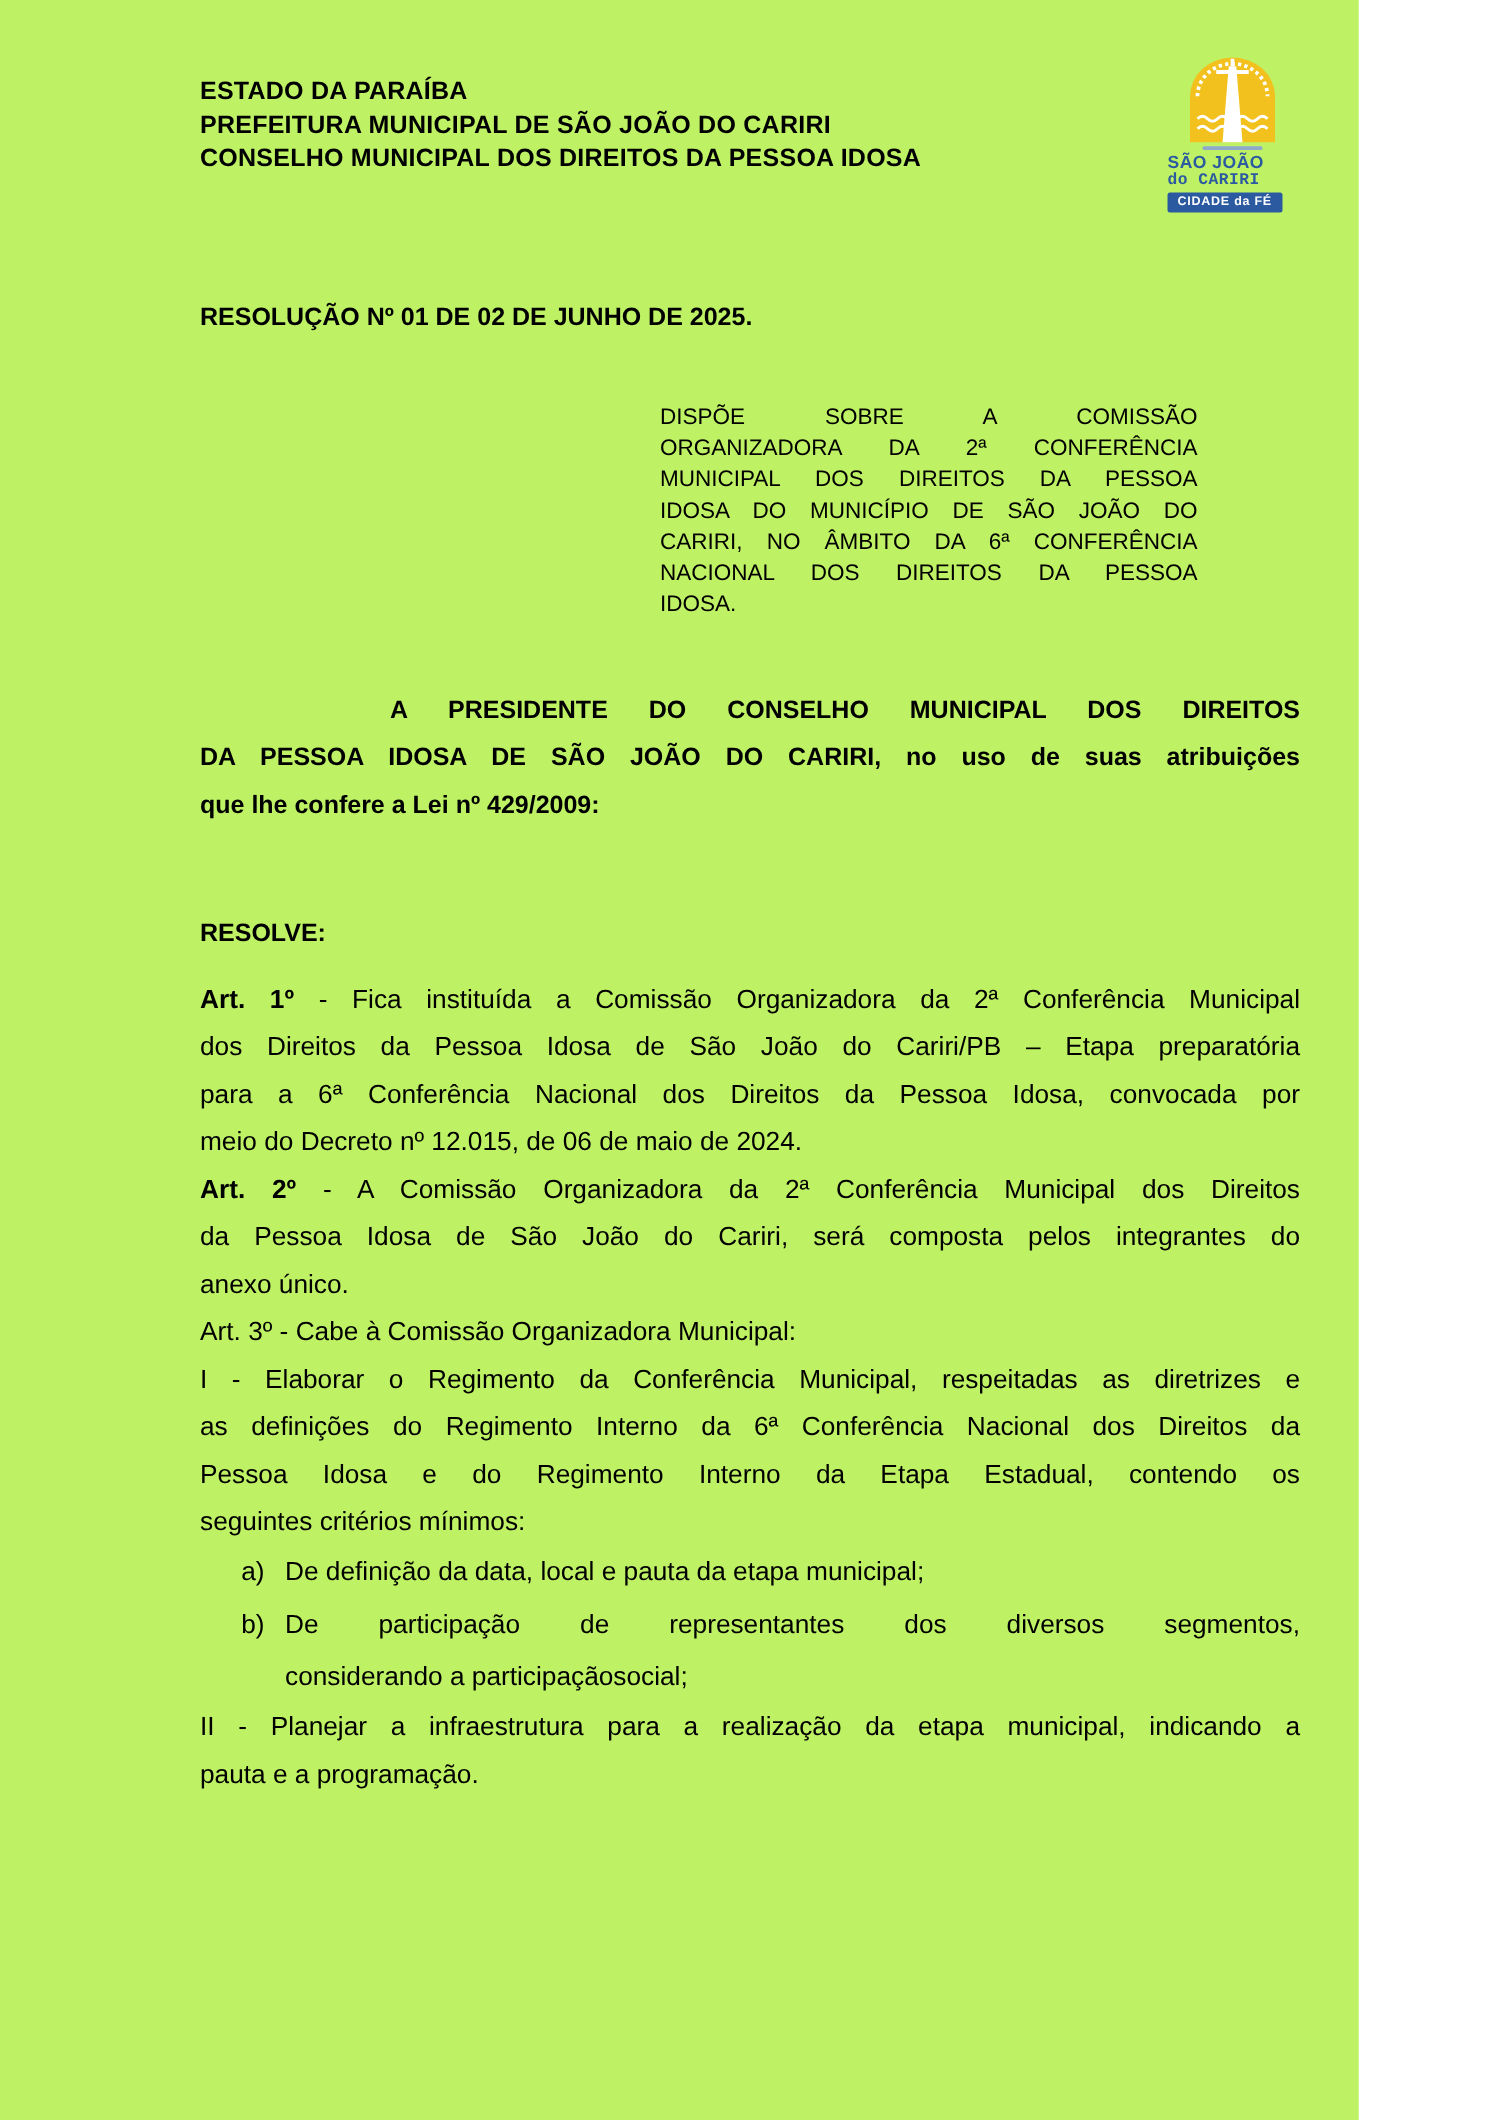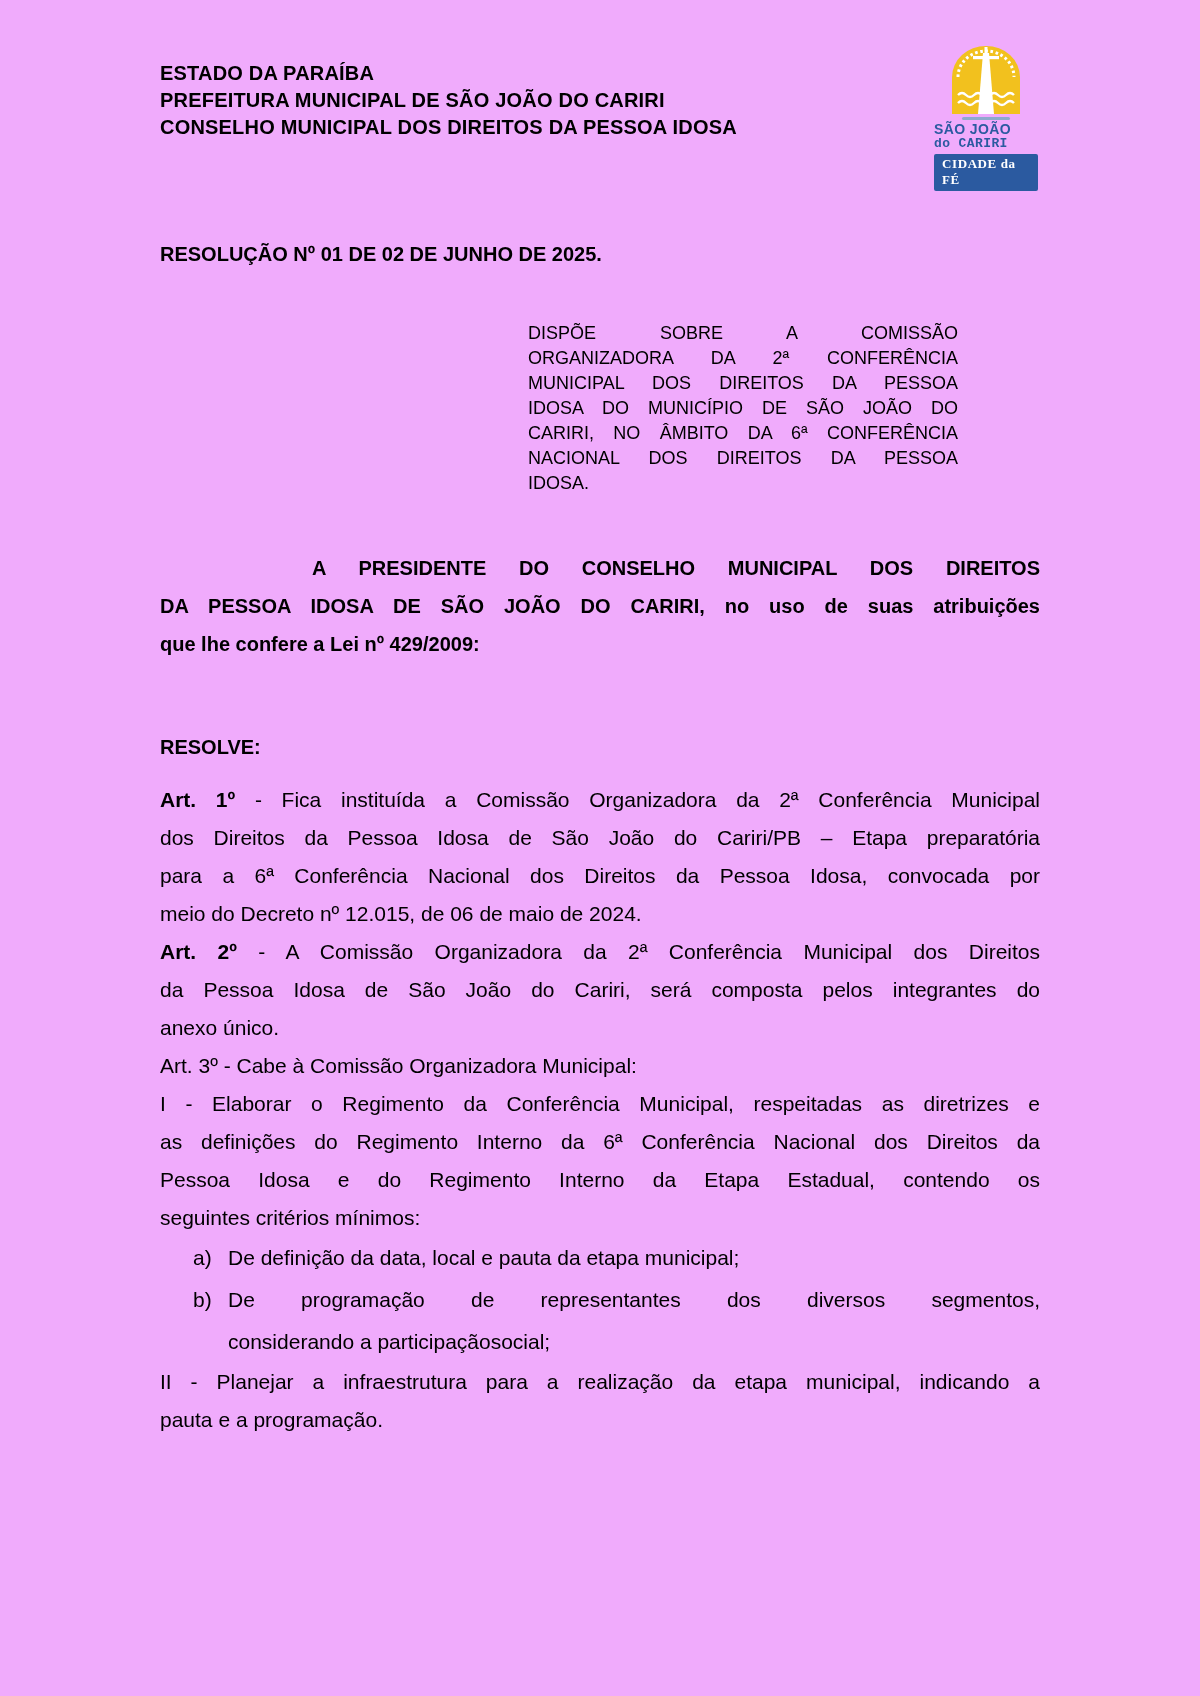--- a/index.html
+++ b/index.html
@@ -1,20 +1,20 @@
 <!DOCTYPE html>
 <html lang="pt"><head>
 <meta charset="utf-8">
 <style>
   html, body { margin: 0; padding: 0; background: #ffffff; }
   .page {
     position: relative;
-    width: 1200px;
+    width: 1087px;
     height: 1696px;
-    background: #f0abfc;
+    background: #bef264;
     font-family: "Liberation Sans", sans-serif;
     color: #000000;
     overflow: hidden;
   }
 
   
   .letterhead {
     position: absolute;
     left: 160px;
     top: 60px;
@@ -46,25 +46,24 @@
   }
   .logo-city2 {
     font-size: 13px; font-weight: bold; line-height: 14px;
     letter-spacing: 0.4px;
     font-family: Liberation Mono, monospace;
   }
   .logo-banner {
     display: inline-block;
     margin-top: 3px;
     padding: 2px 8px 3px 8px;
-    font-size: 13px; font-weight: bold;
+    font-size: 10px; font-weight: bold;
     letter-spacing: 0.6px;
     color: #ffffff;
     border-radius: 2px;
-    font-family: Liberation Serif, serif;
   }
 
   
   .res-title {
     position: absolute;
     left: 160px;
     top: 243px;
     font-size: 20px;
     font-weight: bold;
   }
@@ -182,21 +181,21 @@
 
     <div class="ll">Art. 3º - Cabe à Comissão Organizadora Municipal:</div>
 
     <div class="jl">I - Elaborar o Regimento da Conferência Municipal, respeitadas as diretrizes e</div>
     <div class="jl">as definições do Regimento Interno da 6ª Conferência Nacional dos Direitos da</div>
     <div class="jl">Pessoa Idosa e do Regimento Interno da Etapa Estadual, contendo os</div>
     <div class="ll">seguintes critérios mínimos:</div>
 
     <div class="ll list"><span class="marker">a)</span><span>De definição da data, local e pauta da etapa municipal;</span></div>
 
-    <div class="jl list"><span class="marker">b)</span><span>De programação de representantes dos diversos segmentos,</span></div>
+    <div class="jl list"><span class="marker">b)</span><span>De participação de representantes dos diversos segmentos,</span></div>
     <div class="ll list-cont">considerando a participaçãosocial;</div>
 
     <div class="jl">II - Planejar a infraestrutura para a realização da etapa municipal, indicando a</div>
     <div class="ll">pauta e a programação.</div>
 
   </div>
 
 </div>
 
 </body></html>

